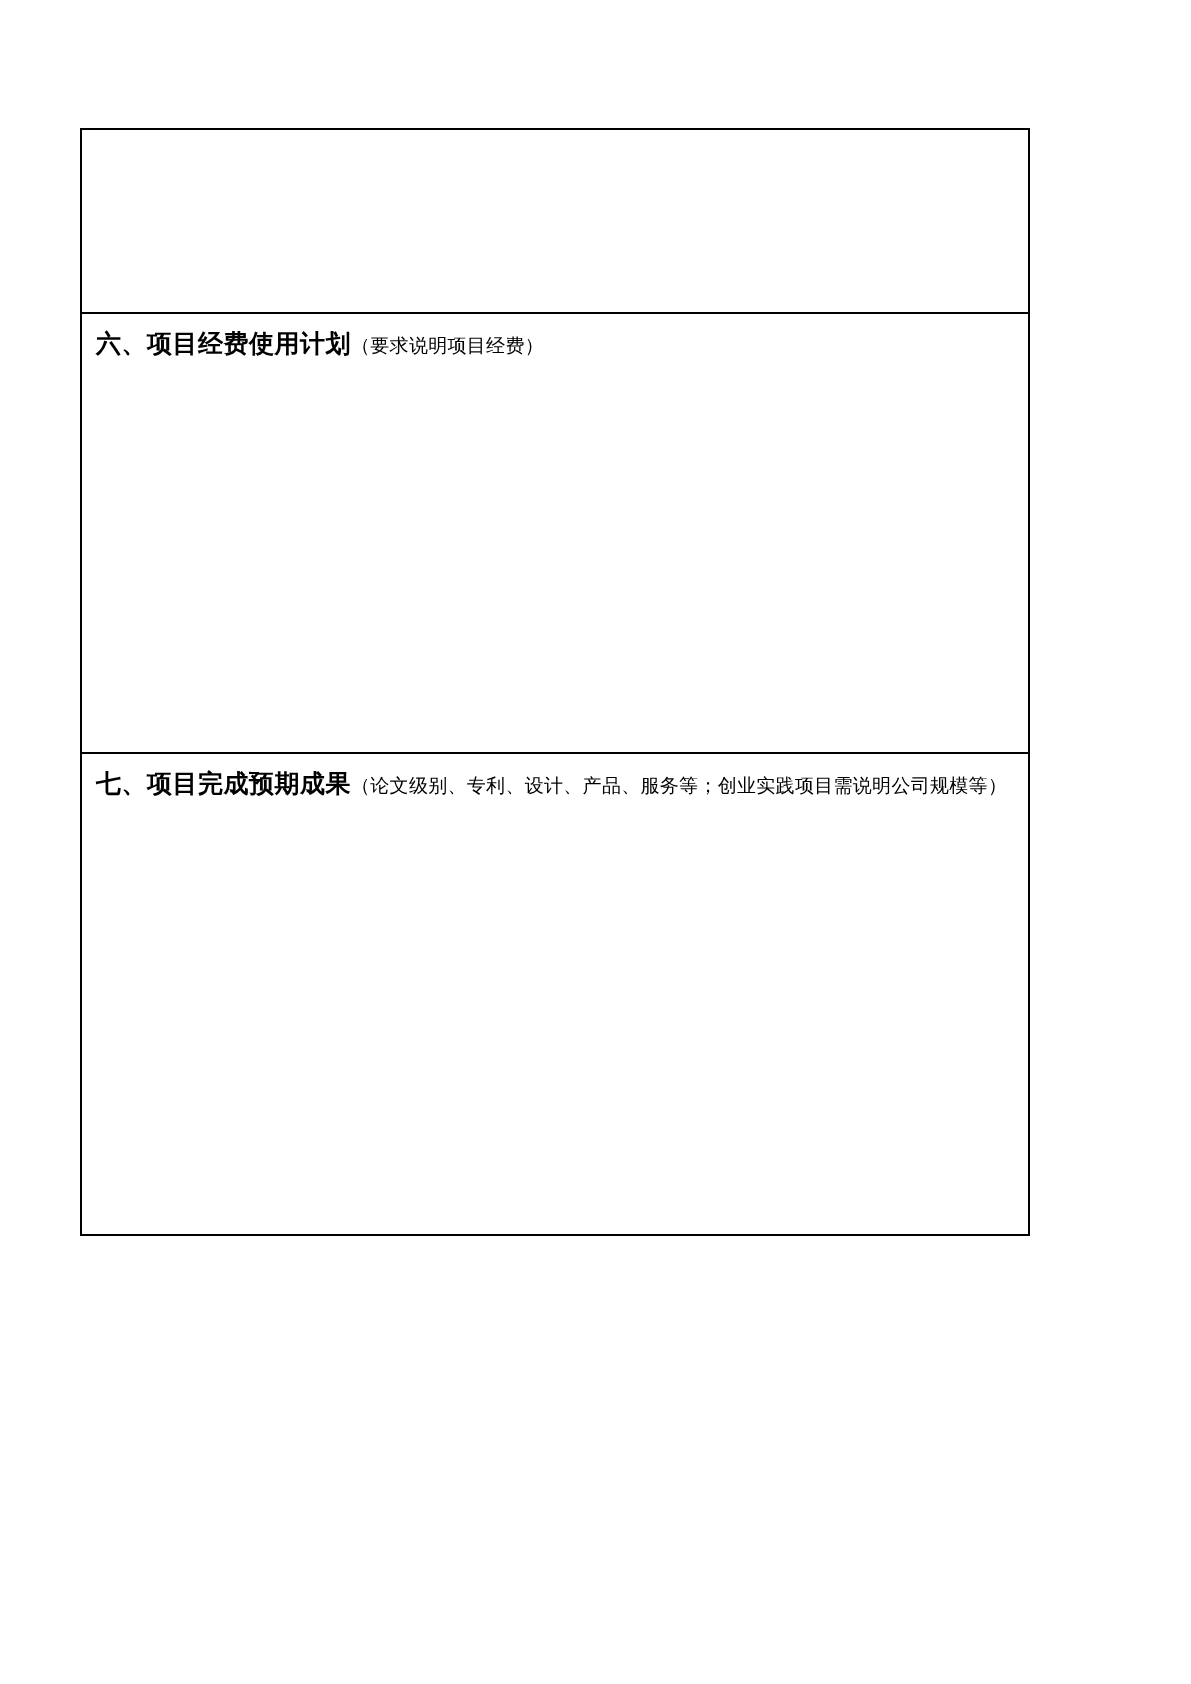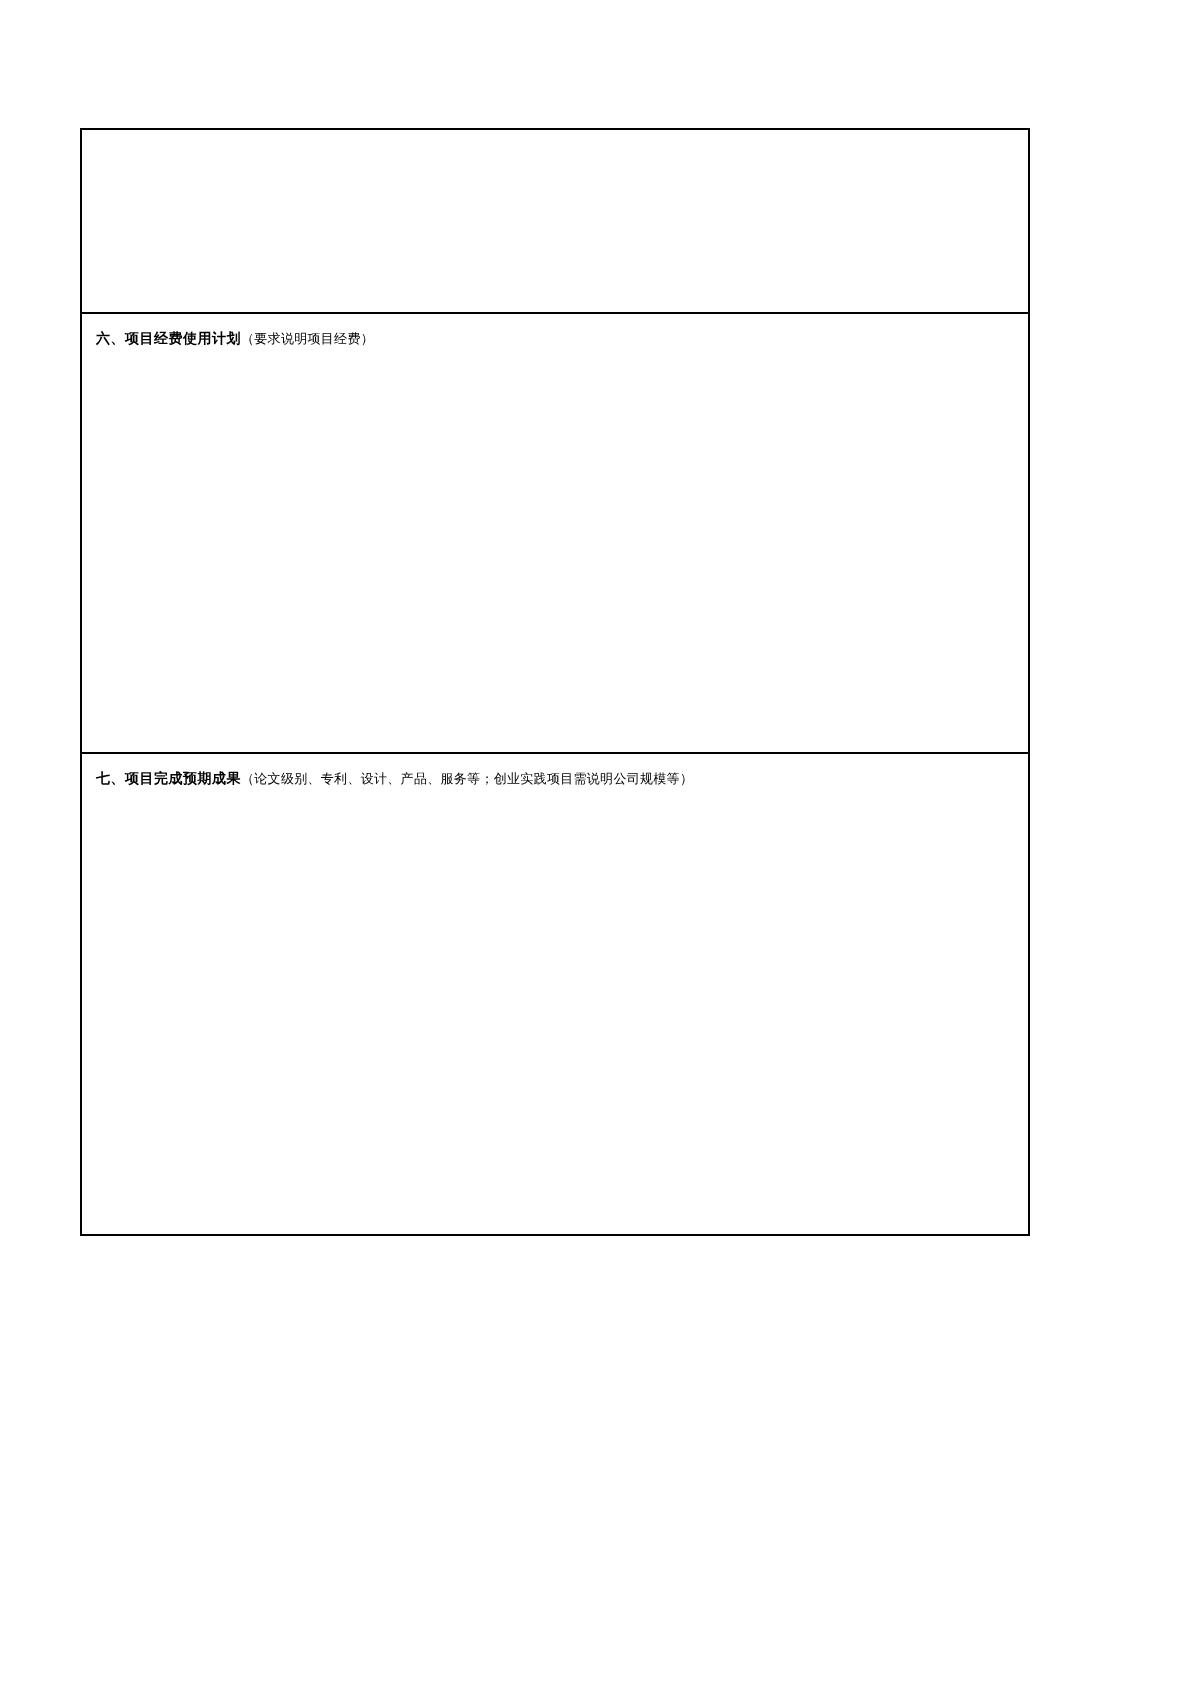--- a/index.html
+++ b/index.html
@@ -47,29 +47,29 @@
   }
   .row-outcomes {
     height: 482px;
   }
   .section-head {
     padding: 14px 0 0 14px;
     line-height: 1.3;
     white-space: nowrap;
   }
   .sec-title {
-    font-family: Liberation Mono, monospace;
+    font-family: Liberation Serif, serif;
     font-weight: bold;
-    font-size: 14px;
+    font-size: 25px;
     letter-spacing: 0.5px;
   }
   .sec-note {
     font-family: Liberation Sans, sans-serif;
     font-weight: normal;
-    font-size: 13px;
+    font-size: 19px;
     letter-spacing: 0.3px;
     text-align: center;
   }
   .fill-area {
     position: absolute;
     left: 0;
     right: 0;
     bottom: 0;
     top: 44px;
   }

